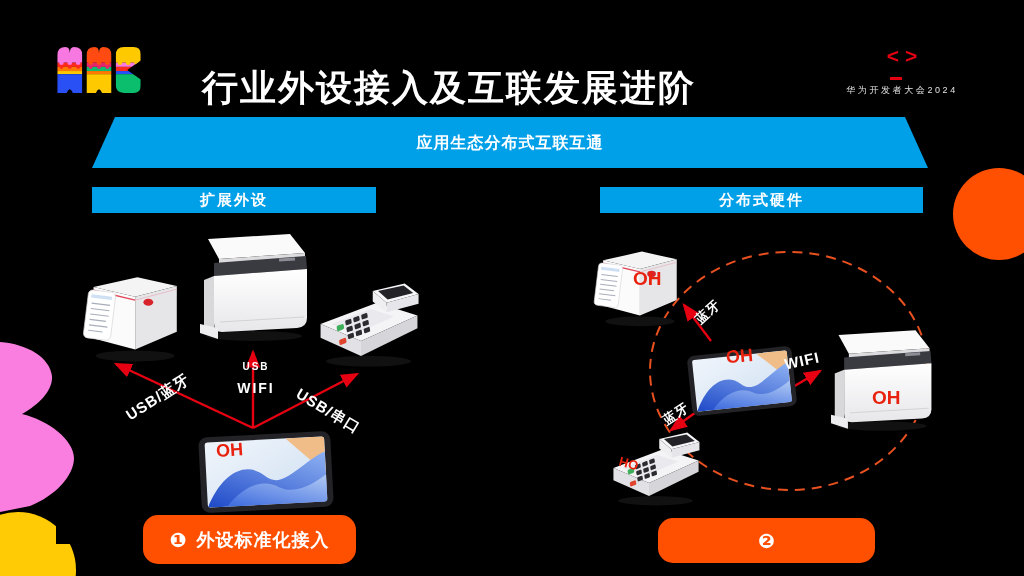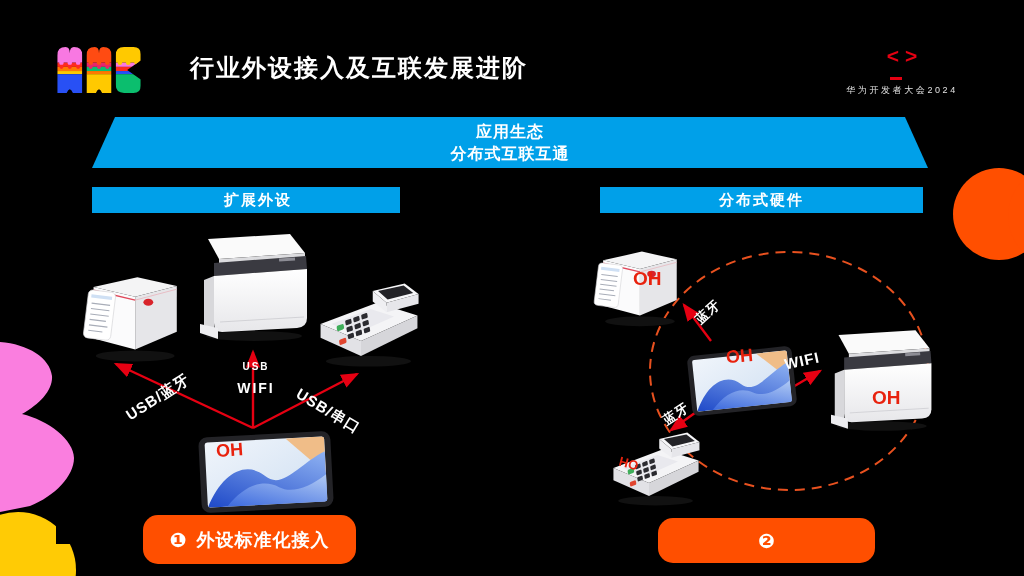--- a/index.html
+++ b/index.html
@@ -2,36 +2,36 @@
 <html><head>
 <meta charset="utf-8">
 <style>
   html,body{margin:0;padding:0;background:#000;}
   .slide{position:relative;width:1024px;height:576px;background:#000;overflow:hidden;
          font-family:"Liberation Sans","DejaVu Sans",sans-serif;color:#fff;}
   .abs{position:absolute;}
 
   
   .logo{left:54px;top:46px;width:90px;height:48px;}
-  .title{left:186px;top:48px;margin:4px;font-size:24px;font-weight:bold;letter-spacing:2px;white-space:nowrap;font-family:Liberation Mono, monospace;}
+  .title{left:186px;top:48px;margin:16px;font-size:36px;font-weight:bold;letter-spacing:2px;white-space:nowrap;font-family:Liberation Mono, monospace;}
   .event{left:824px;top:44px;width:156px;text-align:center;}
   .event-line{display:flex;align-items:center;justify-content:center;gap:6px;position:relative;}
   .br{color:#E60012;font-size:21px;font-weight:bold;}
   .ev-name{font-size:25px;font-weight:bold;letter-spacing:1px;}
   .ev-underline{position:absolute;left:66px;top:33px;width:12px;height:3px;background:#E60012;}
   .ev-sub{margin-top:16px;font-size:9px;letter-spacing:2.6px;color:#e2e2e2;font-weight:normal;white-space:nowrap;}
 
   
   .banner{left:92px;top:117px;width:836px;height:51px;background:#00A0E9;
           clip-path:polygon(23px 0,813px 0,836px 51px,0 51px);
-          display:flex;flex-direction:column;align-items:center;justify-content:center;
+          display:flex;flex-direction:row;align-items:center;justify-content:center;
           font-weight:bold;font-size:16px;letter-spacing:1px;line-height:22px;z-index:5;}
   .bar{height:26px;background:#00A0E9;font-weight:bold;font-size:15px;letter-spacing:2px;
        display:flex;align-items:center;justify-content:center;z-index:5;}
-  .bar-l{left:92px;top:187px;width:284px;padding-left:24px;}
+  .bar-l{left:92px;top:187px;width:284px;}
   .bar-r{left:600px;top:187px;width:323px;}
 
   
   .decor{left:0;top:0;z-index:0;}
   .fx{left:0;top:0;z-index:1;pointer-events:none;}
   .dev{z-index:2;}
 
   
   .lbl{position:absolute;z-index:3;font-weight:bold;white-space:nowrap;text-align:center;}
   .lbl-usb-bt{left:108px;top:388px;width:100px;transform:rotate(-33deg);font-size:15px;letter-spacing:1px;}

